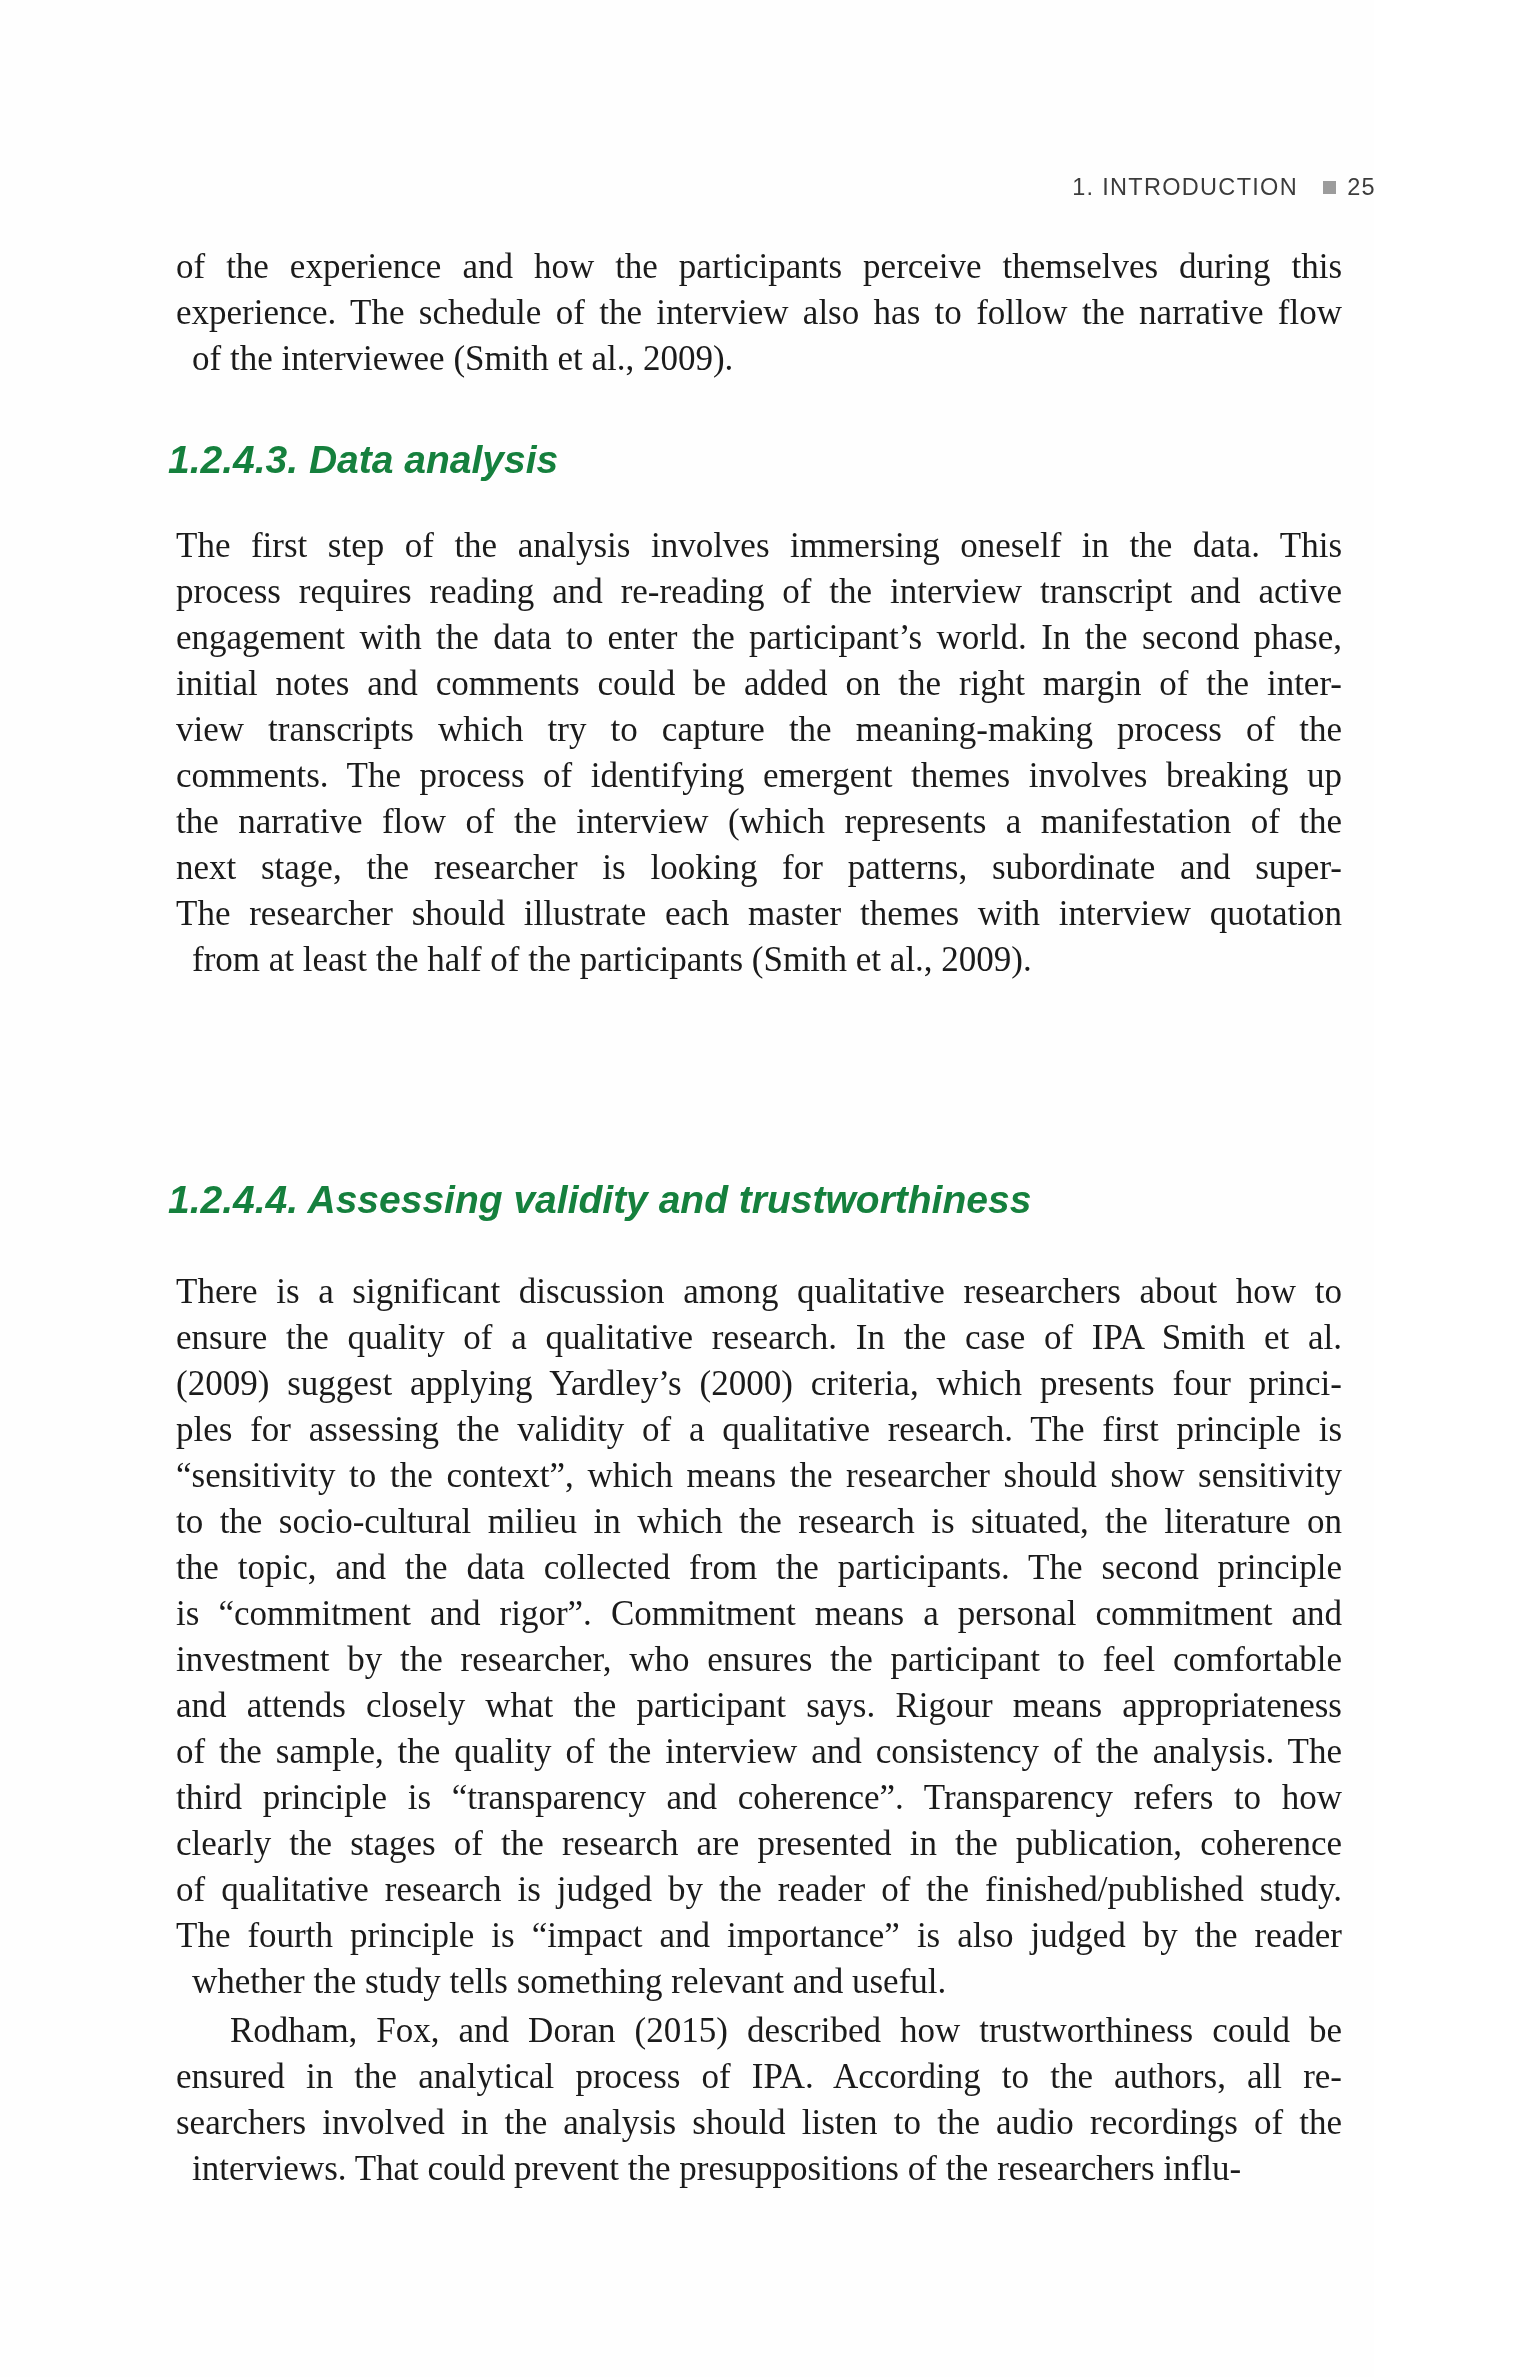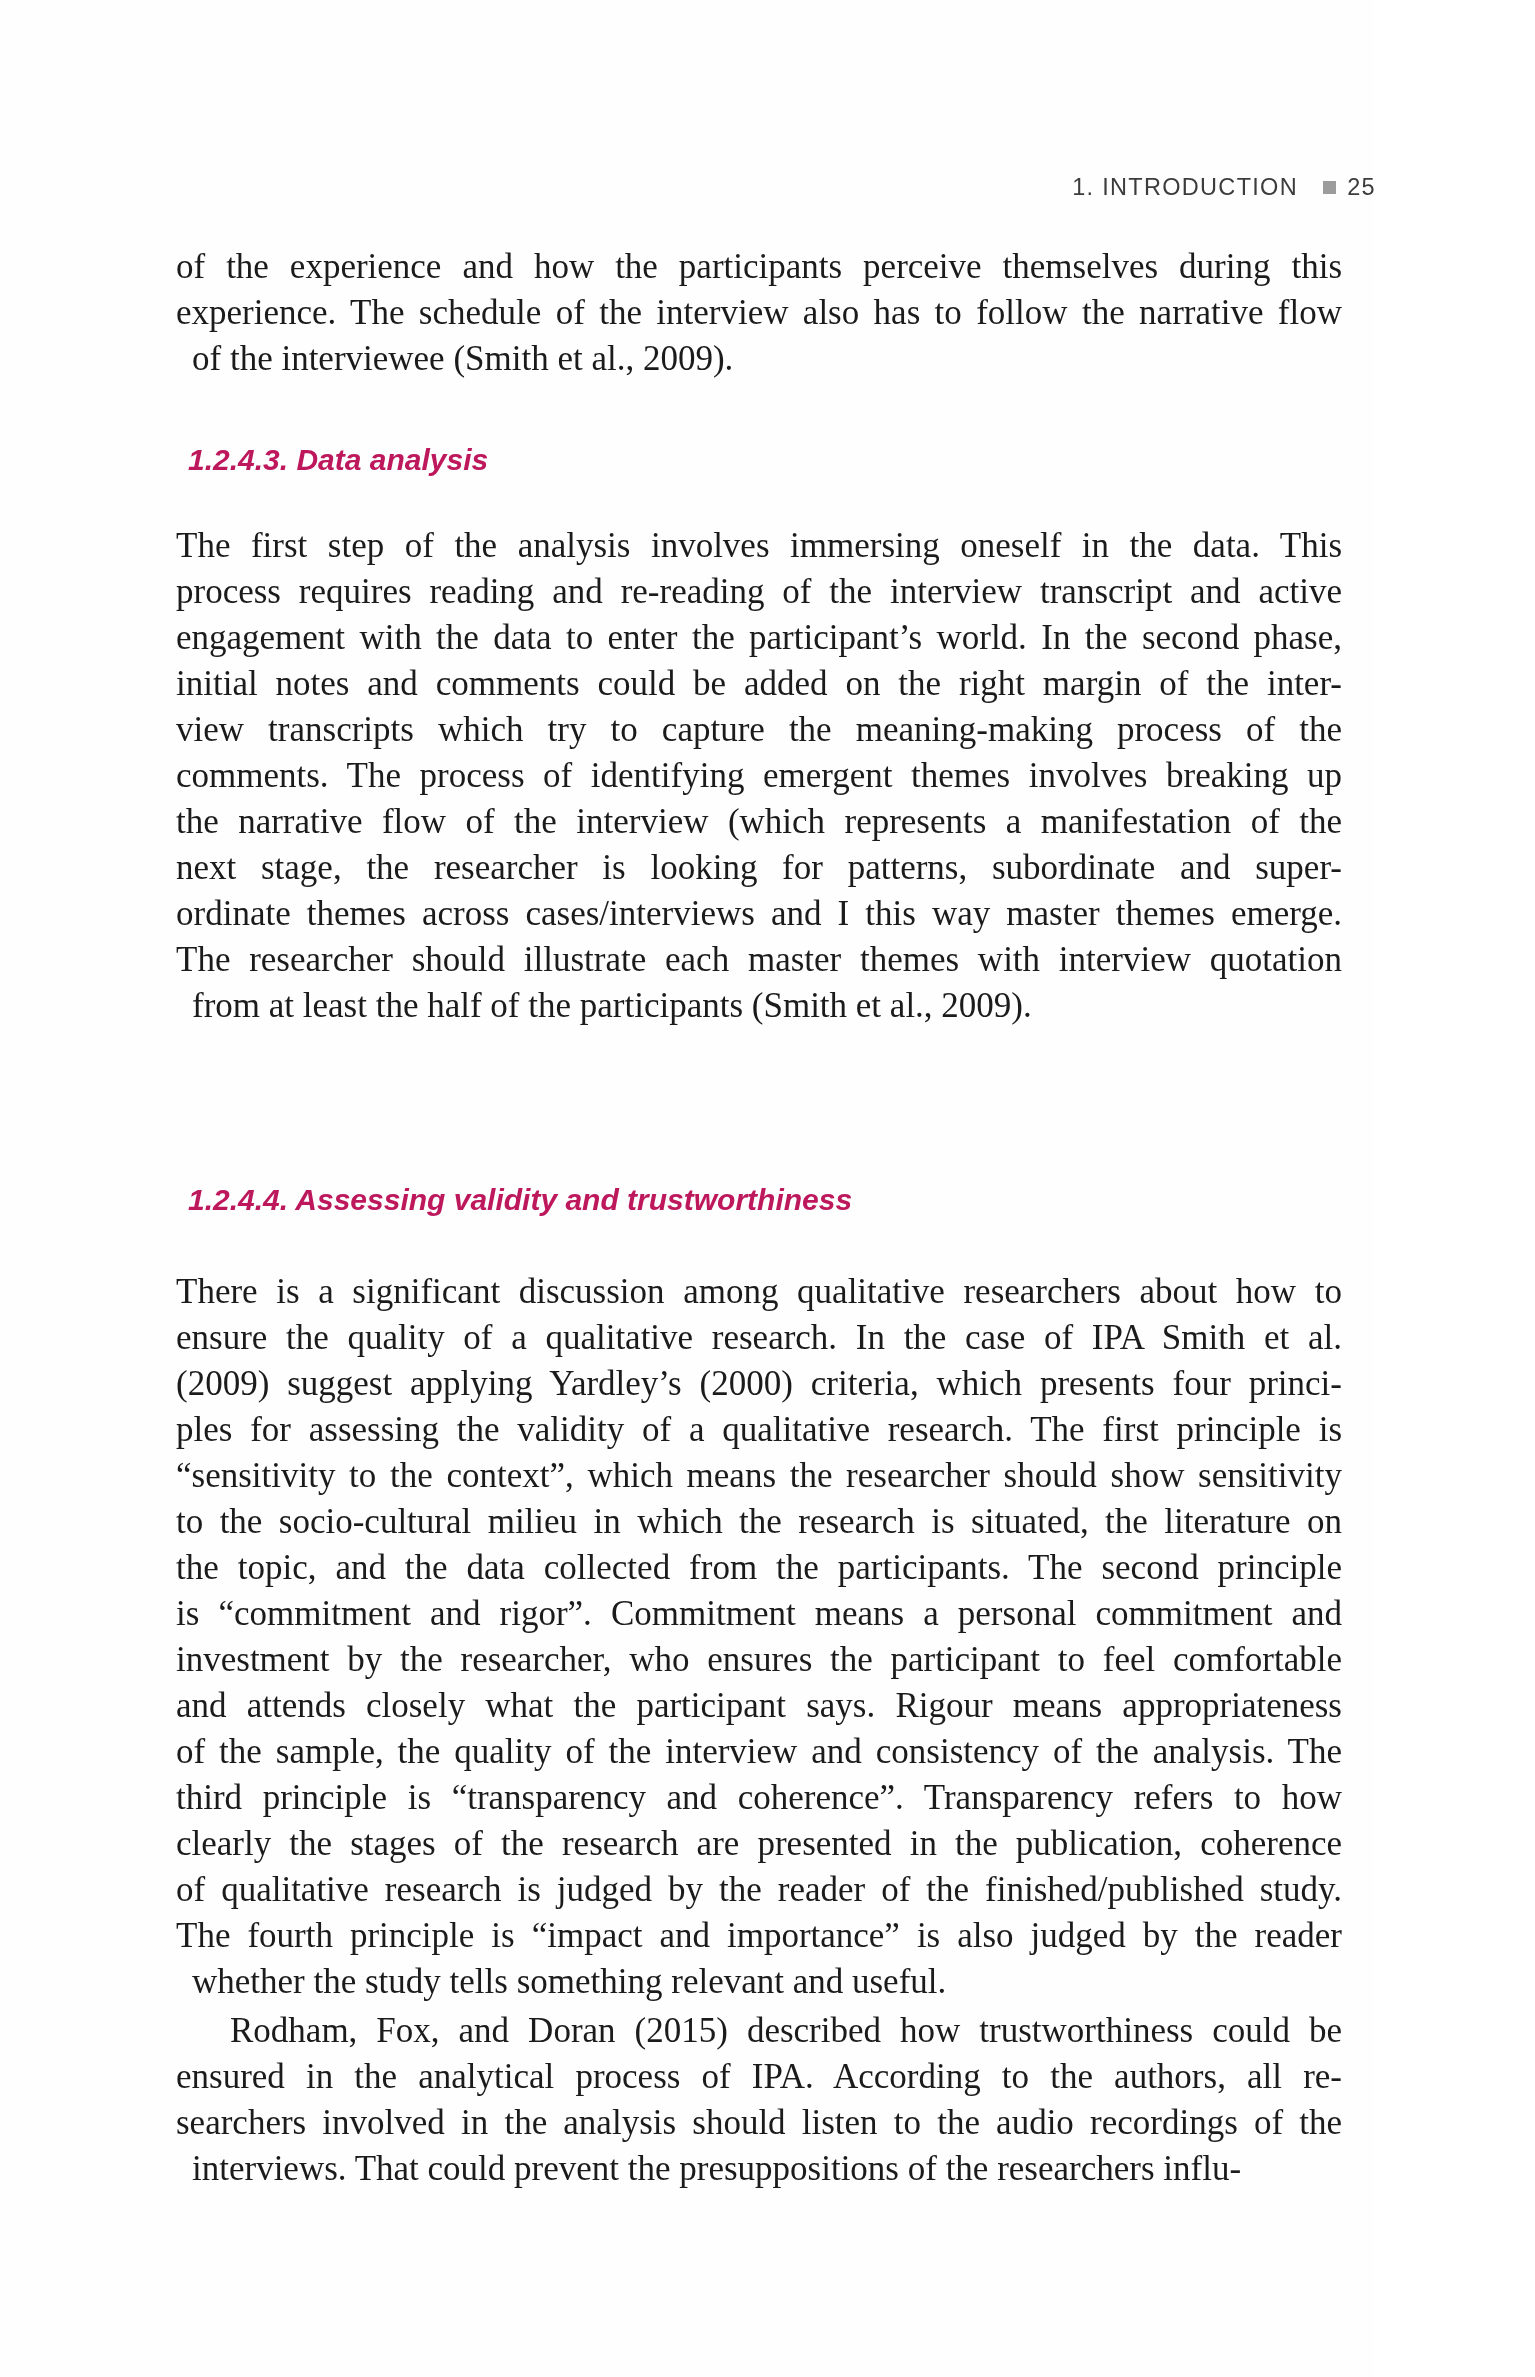--- a/index.html
+++ b/index.html
@@ -59,29 +59,29 @@
     text-align-last: left;
     margin-left: 16px;
     -moz-text-align-last: left;
   }
   .para .line.indent {
     text-indent: 54px;
   }
   
   .section-heading {
     position: absolute;
-    left: 188px;
+    left: 168px;
     width: 1166px;
     margin: 0;
     font-family: "Liberation Sans", "DejaVu Sans", sans-serif;
     font-style: italic;
     font-weight: bold;
-    font-size: 30px;
+    font-size: 39px;
     line-height: 39px;
-    color: #be185d;
+    color: #15803d;
   }
   #block-0 { top: 244px; }
   #block-1 { top: 440px; }
   #block-2 { top: 523px; }
   #block-3 { top: 1180px; }
   #block-4 { top: 1269px; }
   #block-5 { top: 2008px; }
 </style>
 </head>
 <body>
@@ -102,21 +102,20 @@
 
   <section class="para" id="block-2">
       <div class="line">The first step of the analysis involves immersing oneself in the data. This</div>
       <div class="line">process requires reading and re-reading of the interview transcript and active</div>
       <div class="line">engagement with the data to enter the participant’s world. In the second phase,</div>
       <div class="line">initial notes and comments could be added on the right margin of the inter-</div>
       <div class="line">view transcripts which try to capture the meaning-making process of the</div>
       <div class="line">comments. The process of identifying emergent themes involves breaking up</div>
       <div class="line">the narrative flow of the interview (which represents a manifestation of the</div>
       <div class="line">next stage, the researcher is looking for patterns, subordinate and super-</div>
-      <div class="line">ordinate themes across cases/interviews and I this way master themes emerge.</div>
       <div class="line">The researcher should illustrate each master themes with interview quotation</div>
       <div class="line last">from at least the half of the participants (Smith et al., 2009).</div>
     </section>
 
   <h3 class="section-heading" id="block-3">1.2.4.4. Assessing validity and trustworthiness</h3>
 
   <section class="para" id="block-4">
       <div class="line">There is a significant discussion among qualitative researchers about how to</div>
       <div class="line">ensure the quality of a qualitative research. In the case of IPA Smith et al.</div>
       <div class="line">(2009) suggest applying Yardley’s (2000) criteria, which presents four princi-</div>

